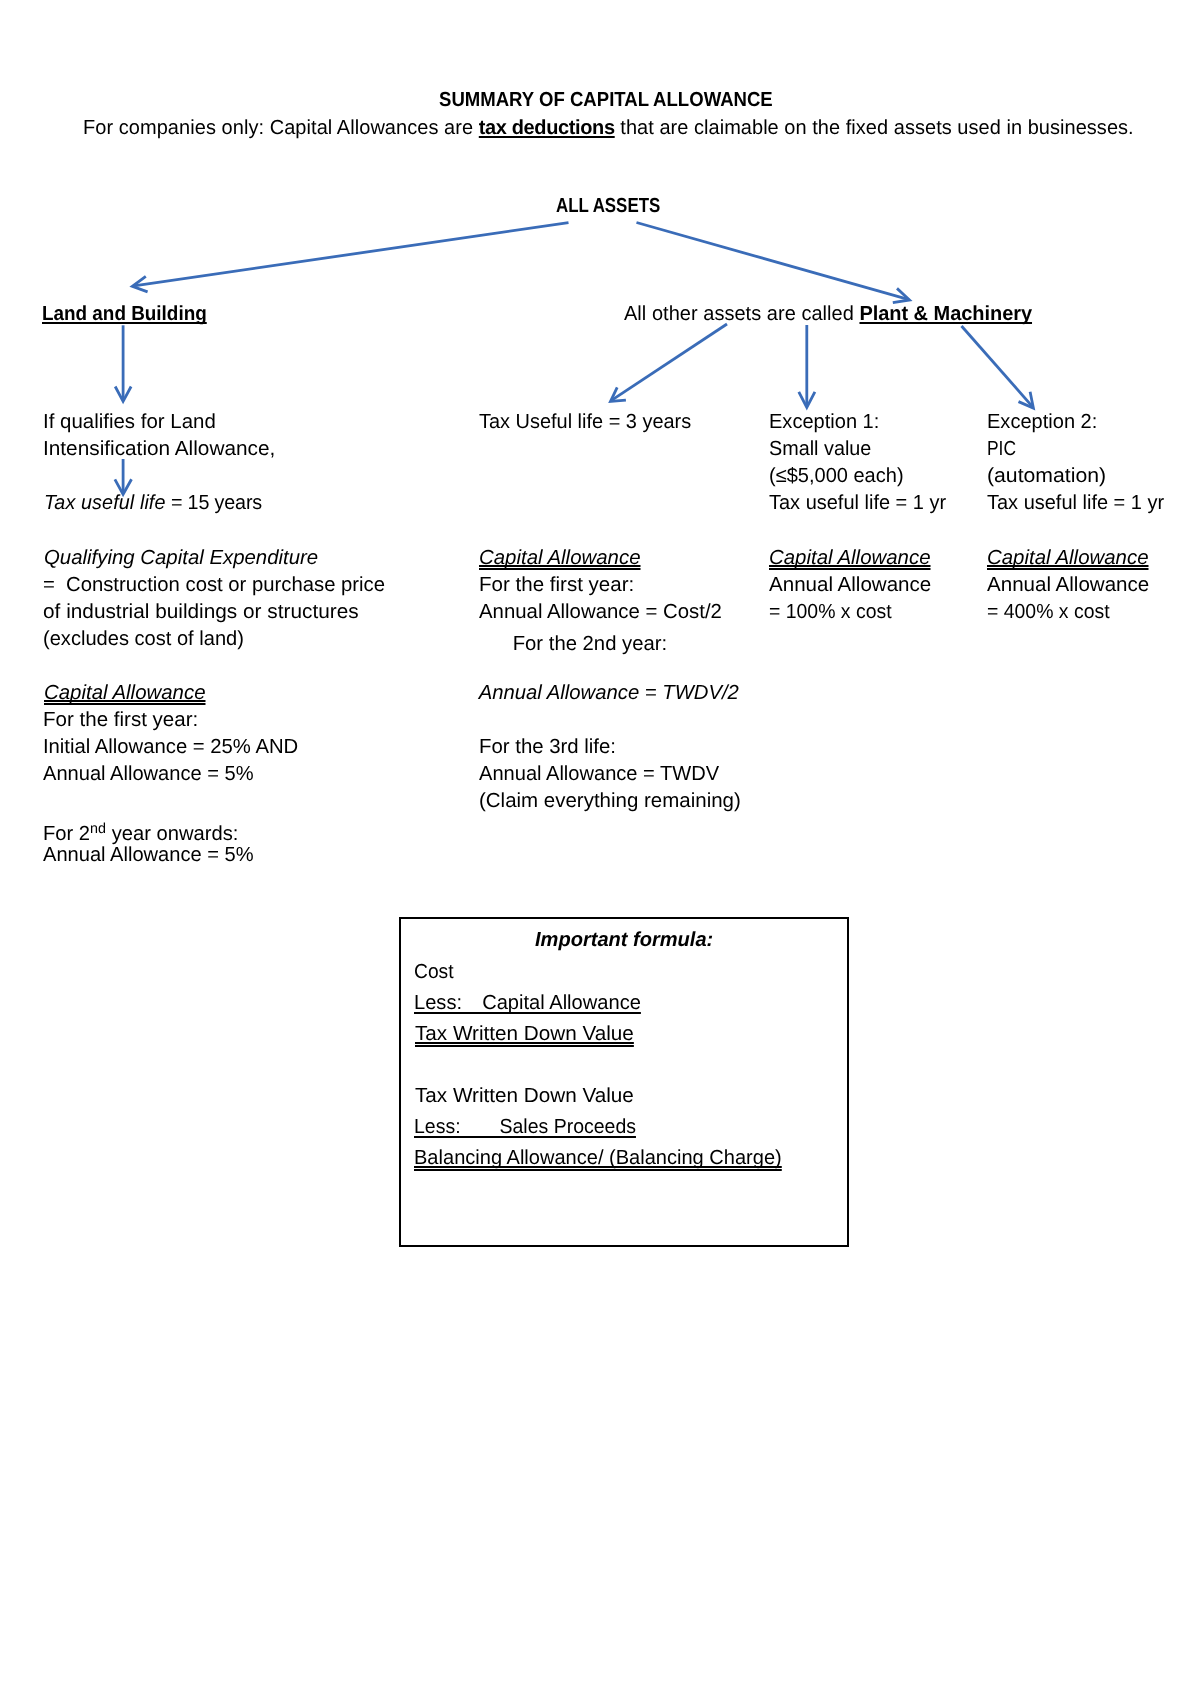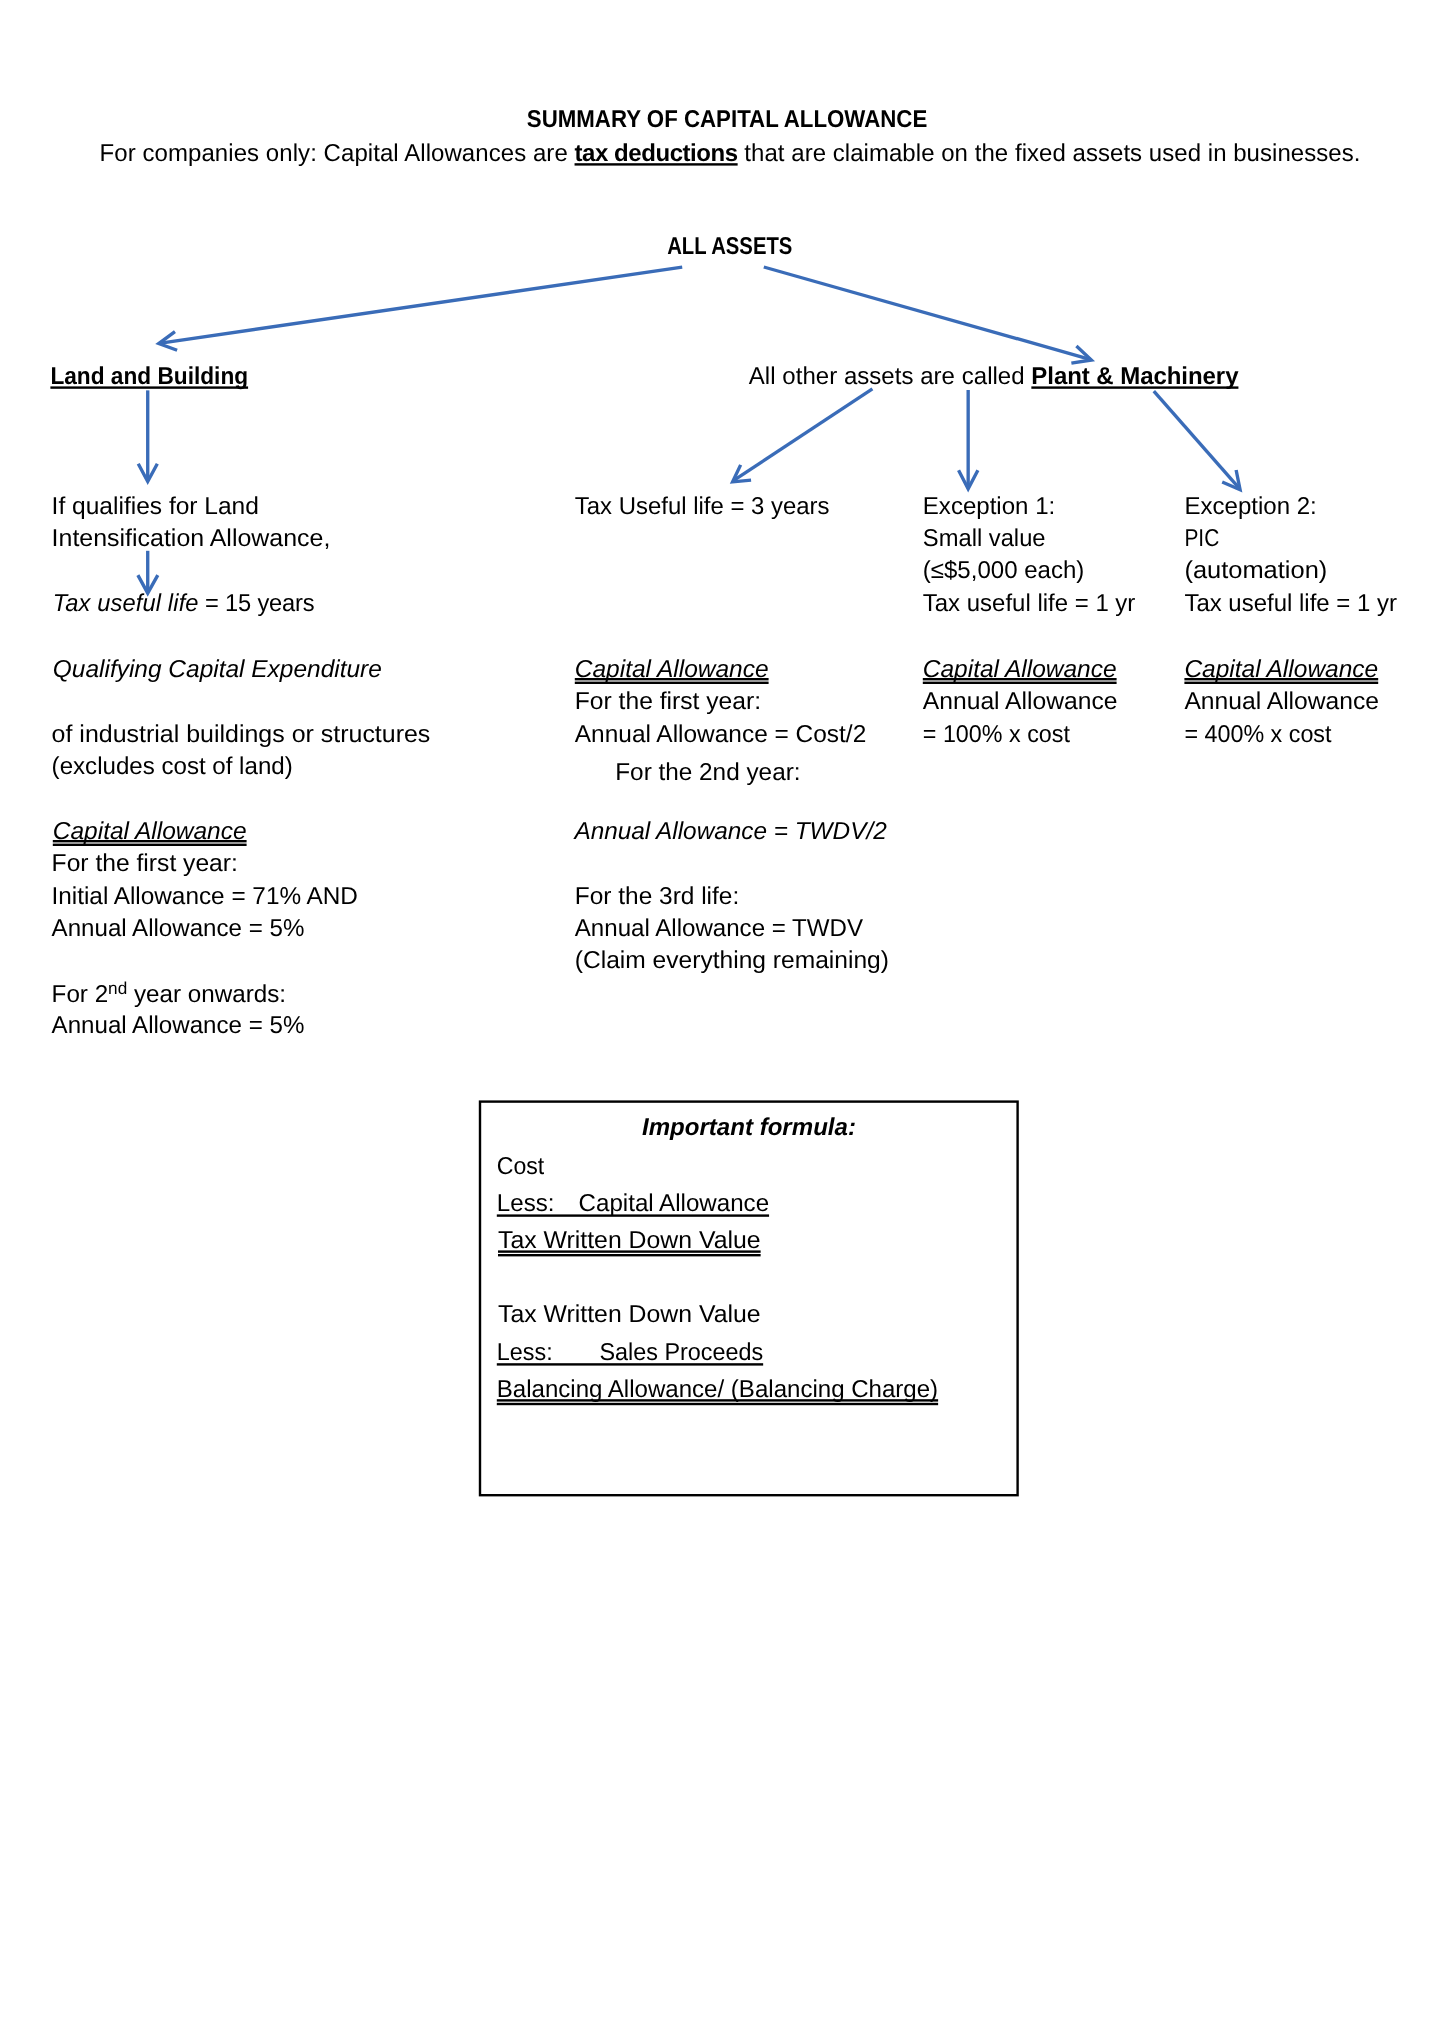--- a/index.html
+++ b/index.html
@@ -66,27 +66,28 @@
 <div class="t b" style="left:439.3px;top:86.84px;line-height:27.04px;transform:scaleX(0.9151);transform-origin:0 0;">SUMMARY OF CAPITAL ALLOWANCE</div>
 <div class="t uemph" style="left:83.3px;top:114.54px;line-height:27.04px;transform:scaleX(0.9852);transform-origin:0 0;"><span class="" style="letter-spacing:0.062px;">For companies only: Capital Allowances are </span><span class="b" style="letter-spacing:-0.370px;">tax deductions</span><span class="" style="letter-spacing:0.043px;"> that are claimable on the fixed assets used in businesses.</span></div>
 
 <div class="t b" style="left:555.8px;top:192.94px;line-height:27.04px;transform:scaleX(0.8337);transform-origin:0 0;">ALL ASSETS</div>
 
 <div class="t u b" style="left:42.4px;top:300.84px;line-height:27.04px;transform:scaleX(0.9313);transform-origin:0 0;">Land and Building</div>
 <div class="t" style="left:42.9px;top:409.34px;line-height:27.04px;transform:scaleX(1.0081);transform-origin:0 0;">If qualifies for Land</div>
 <div class="t" style="left:42.9px;top:436.38px;line-height:27.04px;transform:scaleX(1.0251);transform-origin:0 0;">Intensification Allowance,</div>
 <div class="t" style="left:43.5px;top:490.46px;line-height:27.04px;transform:scaleX(0.9726);transform-origin:0 0;"><span class="i" style="letter-spacing:0.114px;">Tax useful life</span><span class="" style="letter-spacing:-0.155px;"> = 15 years</span></div>
 <div class="t i" style="left:43.5px;top:544.54px;line-height:27.04px;transform:scaleX(1.0050);transform-origin:0 0;">Qualifying Capital Expenditure</div>
+<div class="t" style="left:42.9px;top:571.58px;line-height:27.04px;">=  Construction cost or purchase price</div>
 <div class="t" style="left:42.9px;top:598.62px;line-height:27.04px;transform:scaleX(1.0256);transform-origin:0 0;">of industrial buildings or structures</div>
 <div class="t" style="left:42.9px;top:625.66px;line-height:27.04px;transform:scaleX(0.9902);transform-origin:0 0;">(excludes cost of land)</div>
 <div class="t ud i" style="left:43.5px;top:679.74px;line-height:27.04px;transform:scaleX(1.0064);transform-origin:0 0;">Capital Allowance</div>
 <div class="t" style="left:42.9px;top:706.78px;line-height:27.04px;transform:scaleX(1.0127);transform-origin:0 0;">For the first year:</div>
-<div class="t" style="left:42.9px;top:733.82px;line-height:27.04px;">Initial Allowance = 71% AND</div>
+<div class="t" style="left:42.9px;top:733.82px;line-height:27.04px;">Initial Allowance = 25% AND</div>
 <div class="t" style="left:42.9px;top:760.86px;line-height:27.04px;transform:scaleX(0.9910);transform-origin:0 0;">Annual Allowance = 5%</div>
-<div class="t" style="left:42.9px;top:814.94px;line-height:29px;transform:scaleX(0.9948);transform-origin:0 0;"><span>For 2</span><sup>nd</sup><span> year onwards:</span></div>
+<div class="t" style="left:42.9px;top:814.94px;line-height:39px;transform:scaleX(0.9948);transform-origin:0 0;"><span>For 2</span><sup>nd</sup><span> year onwards:</span></div>
 <div class="t" style="left:42.9px;top:841.98px;line-height:27.04px;transform:scaleX(0.9910);transform-origin:0 0;">Annual Allowance = 5%</div>
 
 <div class="t uemph" style="left:624.1px;top:300.84px;line-height:27.04px;transform:scaleX(0.9863);transform-origin:0 0;"><span class="" style="letter-spacing:0.031px;">All other assets are called </span><span class="b" style="letter-spacing:-0.051px;">Plant &amp; Machinery</span></div>
 <div class="t" style="left:478.7px;top:409.34px;line-height:27.04px;transform:scaleX(0.9831);transform-origin:0 0;">Tax Useful life = 3 years</div>
 <div class="t ud i" style="left:478.7px;top:544.54px;line-height:27.04px;transform:scaleX(1.0064);transform-origin:0 0;">Capital Allowance</div>
 <div class="t" style="left:478.7px;top:571.58px;line-height:27.04px;transform:scaleX(1.0127);transform-origin:0 0;">For the first year:</div>
 <div class="t" style="left:478.7px;top:598.62px;line-height:27.04px;transform:scaleX(1.0043);transform-origin:0 0;">Annual Allowance = Cost/2</div>
 <div class="t" style="left:478.7px;top:631px;line-height:27.04px;margin-left:34px;">For the 2nd year:</div>
 <div class="t" style="left:478.7px;top:679.74px;line-height:27.04px;font-style:italic;">Annual Allowance = TWDV/2</div>
 <div class="t" style="left:478.7px;top:733.82px;line-height:27.04px;transform:scaleX(1.0046);transform-origin:0 0;">For the 3rd life:</div>

